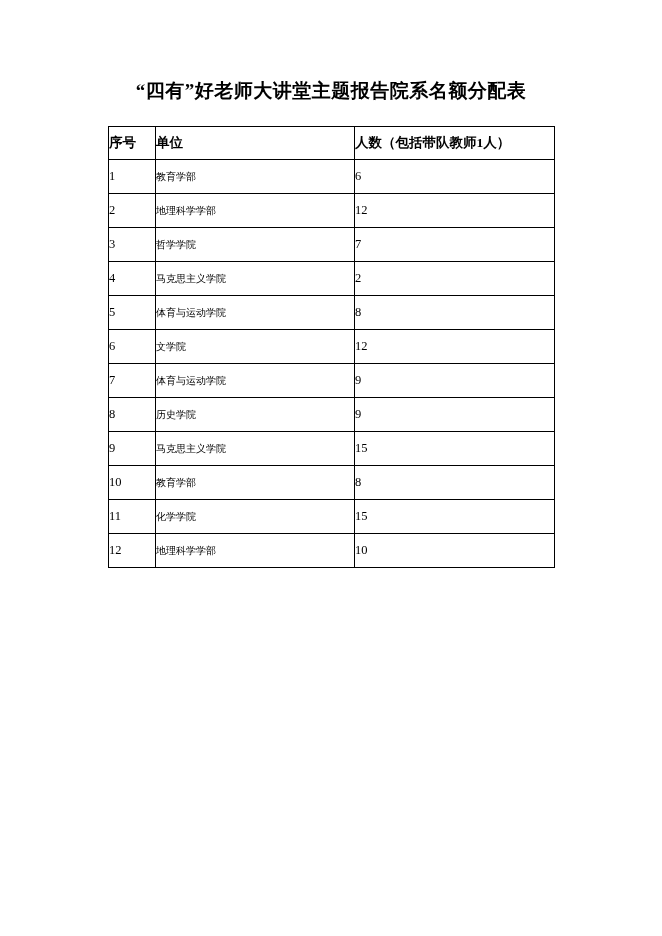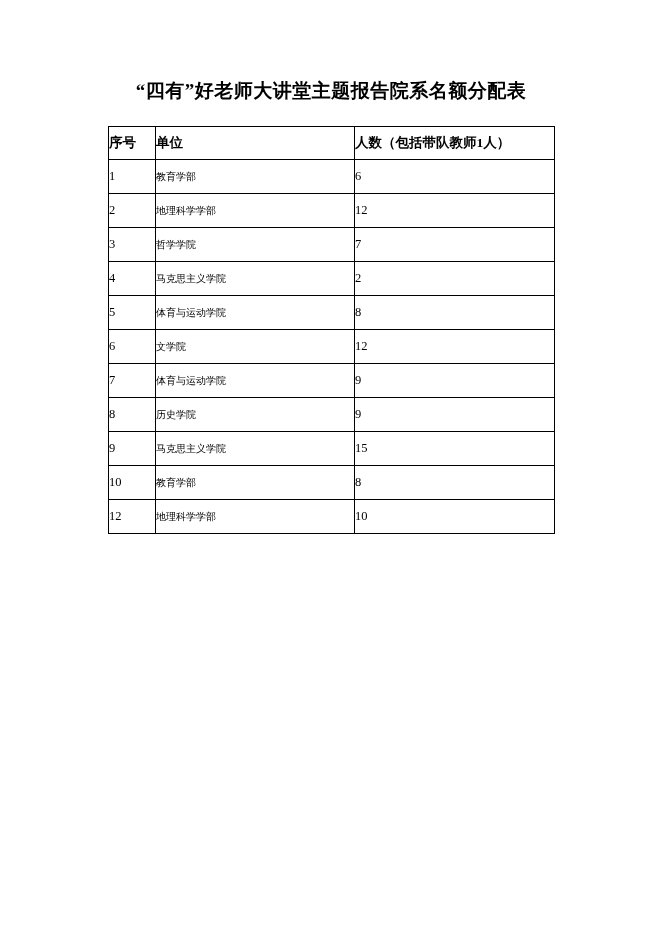--- a/index.html
+++ b/index.html
@@ -137,20 +137,25 @@
           <td class="idx">9</td>
           <td class="unit">马克思主义学院</td>
           <td class="num">15</td>
         </tr>
         <tr>
           <td class="idx">10</td>
           <td class="unit">教育学部</td>
           <td class="num">8</td>
         </tr>
         <tr>
+          <td class="idx">11</td>
+          <td class="unit">化学学院</td>
+          <td class="num">15</td>
+        </tr>
+        <tr>
           <td class="idx">12</td>
           <td class="unit">地理科学学部</td>
           <td class="num">10</td>
         </tr>
       </tbody>
     </table>
   </div>
 
 </div>
 

